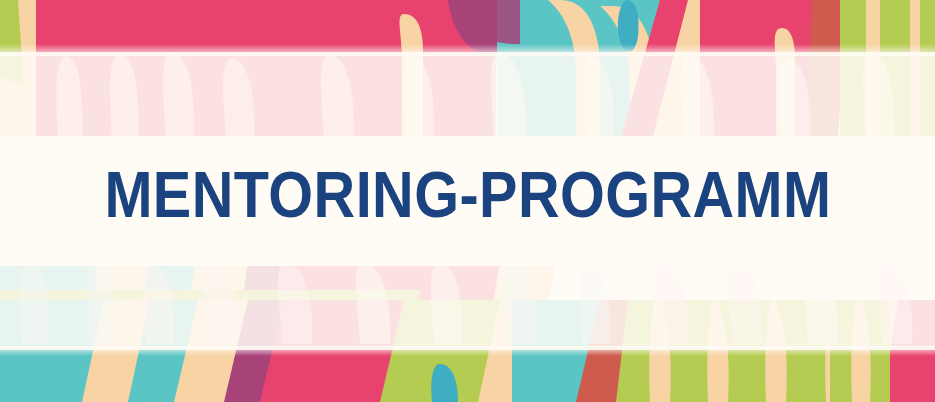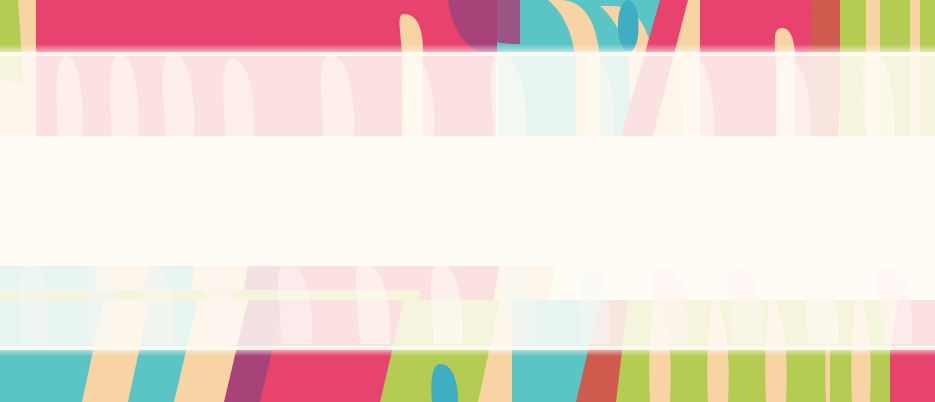--- a/index.html
+++ b/index.html
@@ -250,14 +250,17 @@
       </g>
     </g>
   </svg>
 
   <div class="veil" id="veil-fade-top"></div>
   <div class="veil" id="veil-upper-soft" style="background: rgba(255, 252, 246, 0.86); top: 52px; height: 84px;"></div>
   <div class="veil" id="veil-core" style="background: rgb(255, 252, 246); top: 136px; height: 130px;"></div>
   <div class="veil" id="veil-lower-soft" style="background: rgba(255, 252, 246, 0.86); top: 266px; height: 84px;"></div>
   <div class="veil" id="veil-fade-bottom"></div>
 
+  <div id="title-wrap">
+    <h1 id="title" style="color: rgb(27, 67, 128);">MENTORING-PROGRAMM</h1>
+  </div>
 
 </div>
 
 </body></html>

